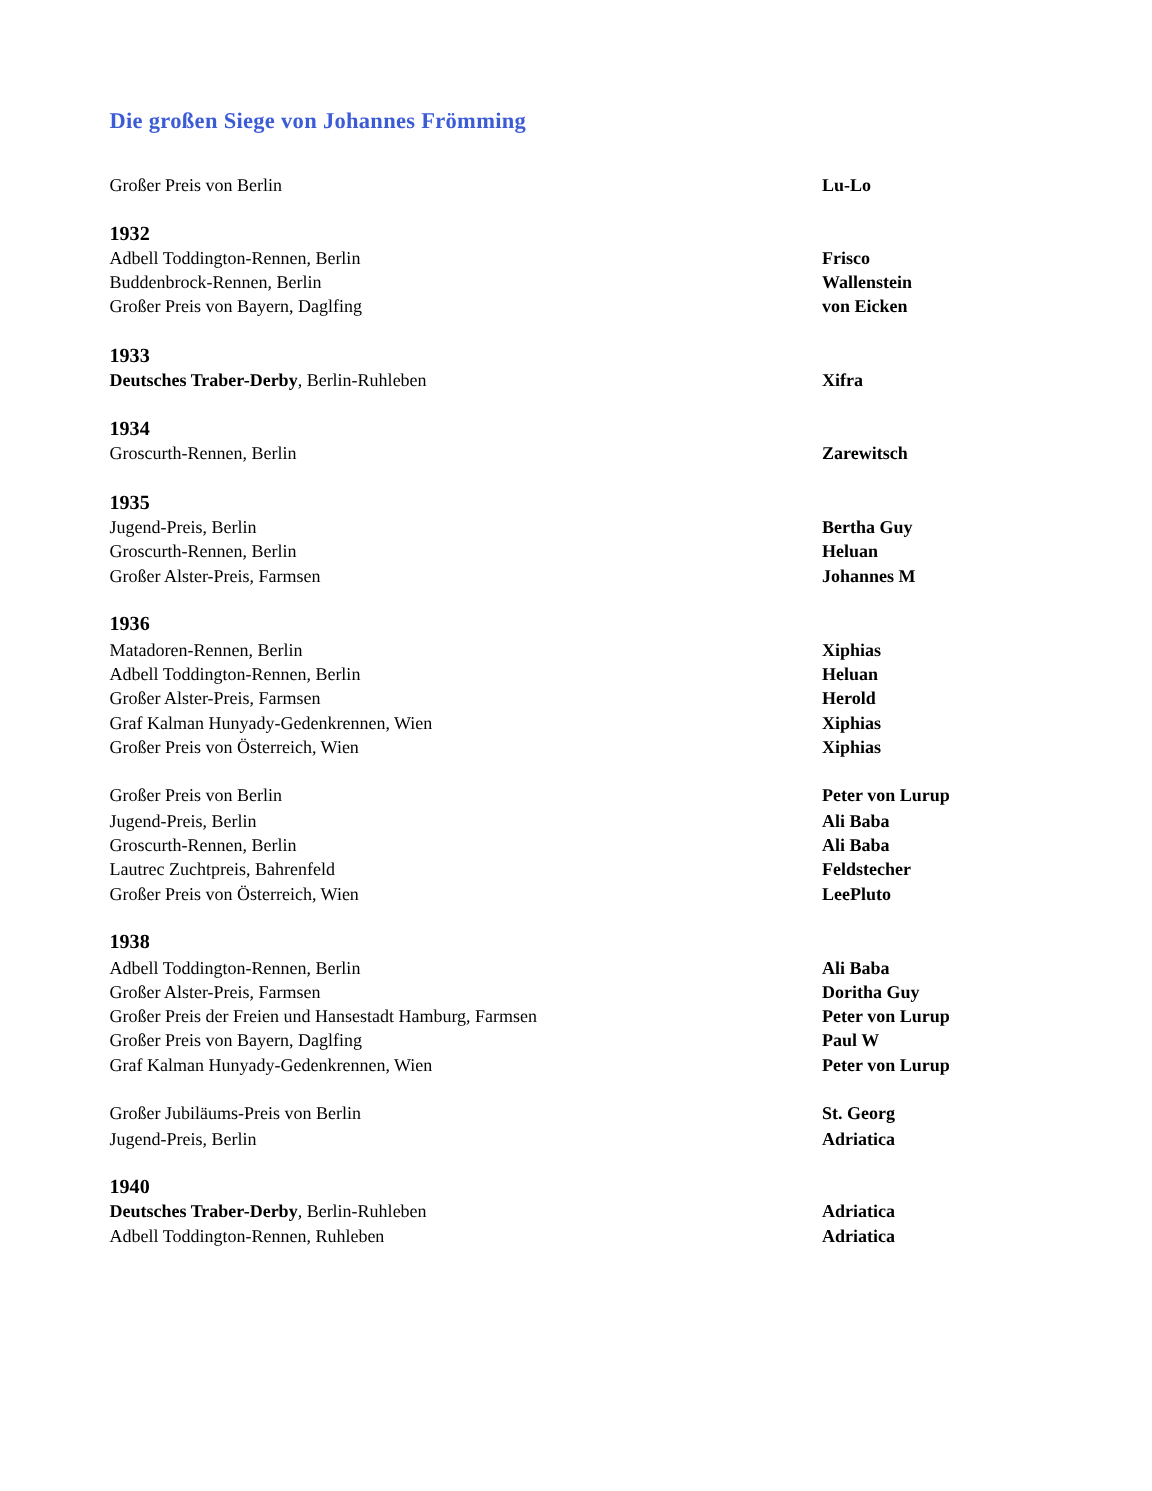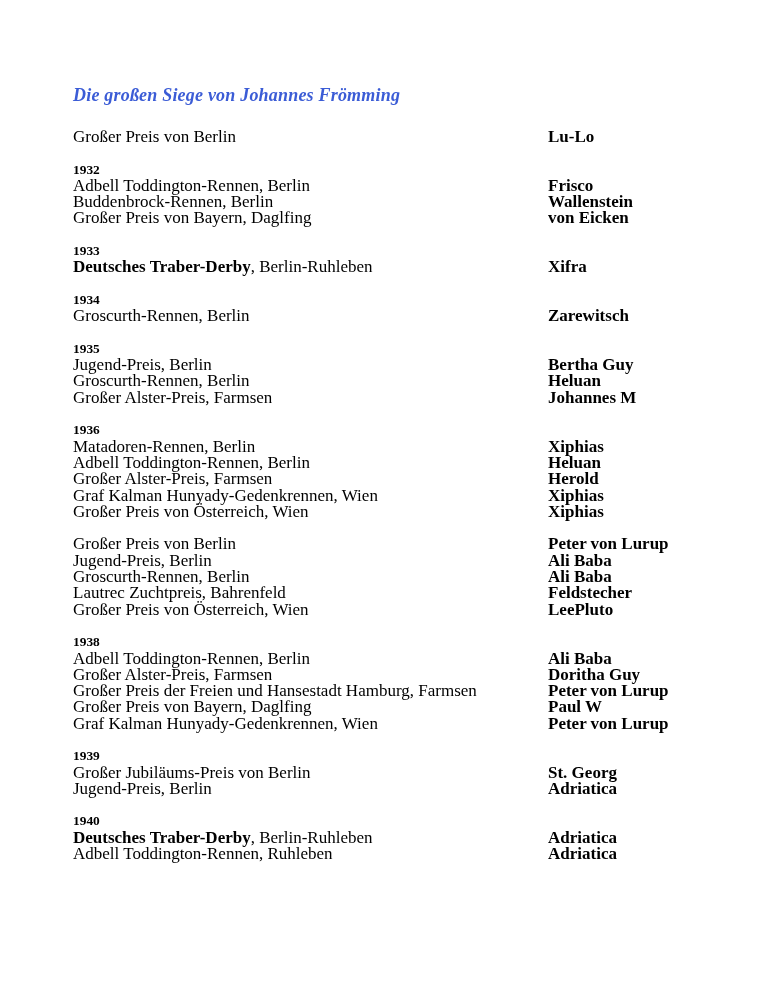--- a/index.html
+++ b/index.html
@@ -11,36 +11,35 @@
     overflow: hidden;
     position: relative;
   }
   .page {
     position: absolute;
     left: 73px;
     top: 64px;
     width: 642px;
   }
   .doc-title {
-    margin: 18px 0 21px 0;
-    font-size: 18px;
+    margin: 4px 0 21px 0;
+    font-size: 15px;
     line-height: 26px;
     font-weight: bold;
     letter-spacing: 0.2px;
-    font-style: italic;
   }
   .section { margin: 0 0 16.3px 0; }
   .year {
     font-weight: bold;
     font-size: 13.4px;
     line-height: 16.3px;
   }
   .row {
     position: relative;
-    font-size: 17px;
+    font-size: 12px;
     line-height: 16.3px;
     white-space: nowrap;
   }
   .race-col { display: inline; }
   .strong { font-weight: bold; }
   .horse {
     position: absolute;
     left: 475px;
     top: 0;
     font-weight: bold;
@@ -204,21 +203,20 @@
   </div>
 
   <div class="row">
     <span class="race-col"><span class="strong race-strong"></span><span class="race-rest">Graf Kalman Hunyady-Gedenkrennen, Wien</span></span>
     <span class="horse">Peter von Lurup</span>
   </div>
 </div>
   </div>
 
   <div class="section">
-    <div class="year">1939</div>
     <div class="rows">
   <div class="row">
     <span class="race-col"><span class="strong race-strong"></span><span class="race-rest">Großer Jubiläums-Preis von Berlin</span></span>
     <span class="horse">St. Georg</span>
   </div>
 
   <div class="row">
     <span class="race-col"><span class="strong race-strong"></span><span class="race-rest">Jugend-Preis, Berlin</span></span>
     <span class="horse">Adriatica</span>
   </div>

